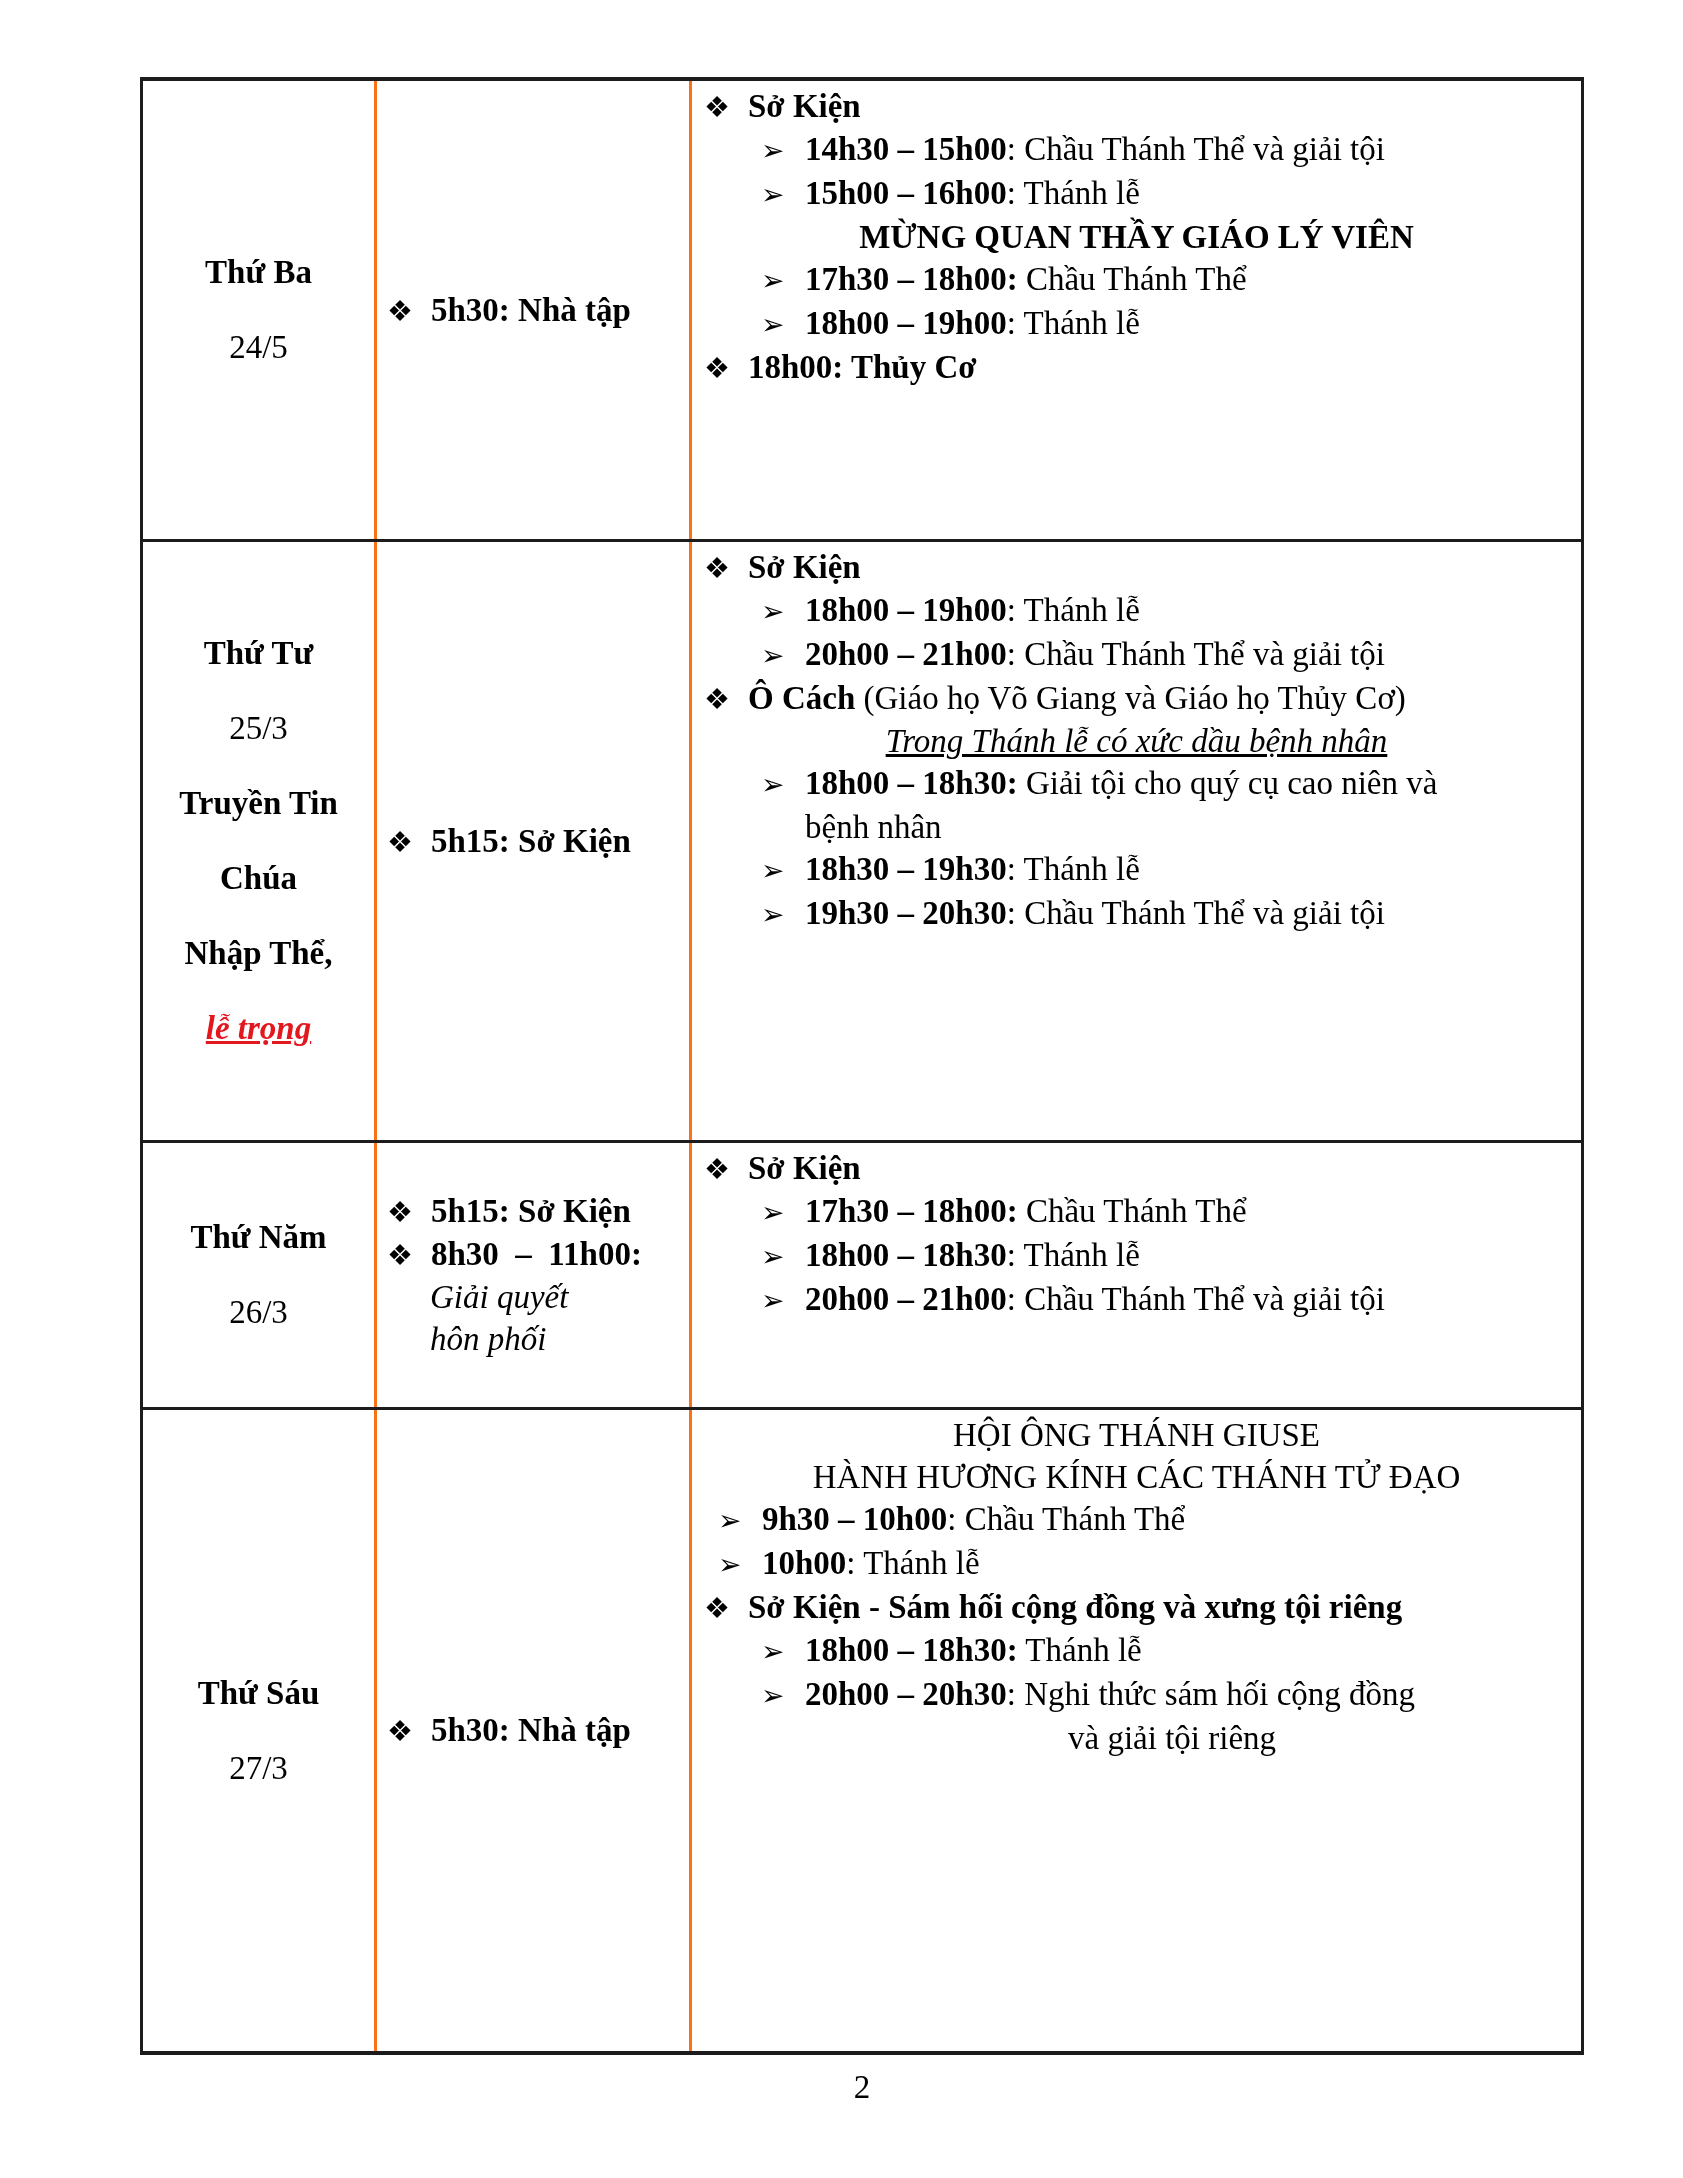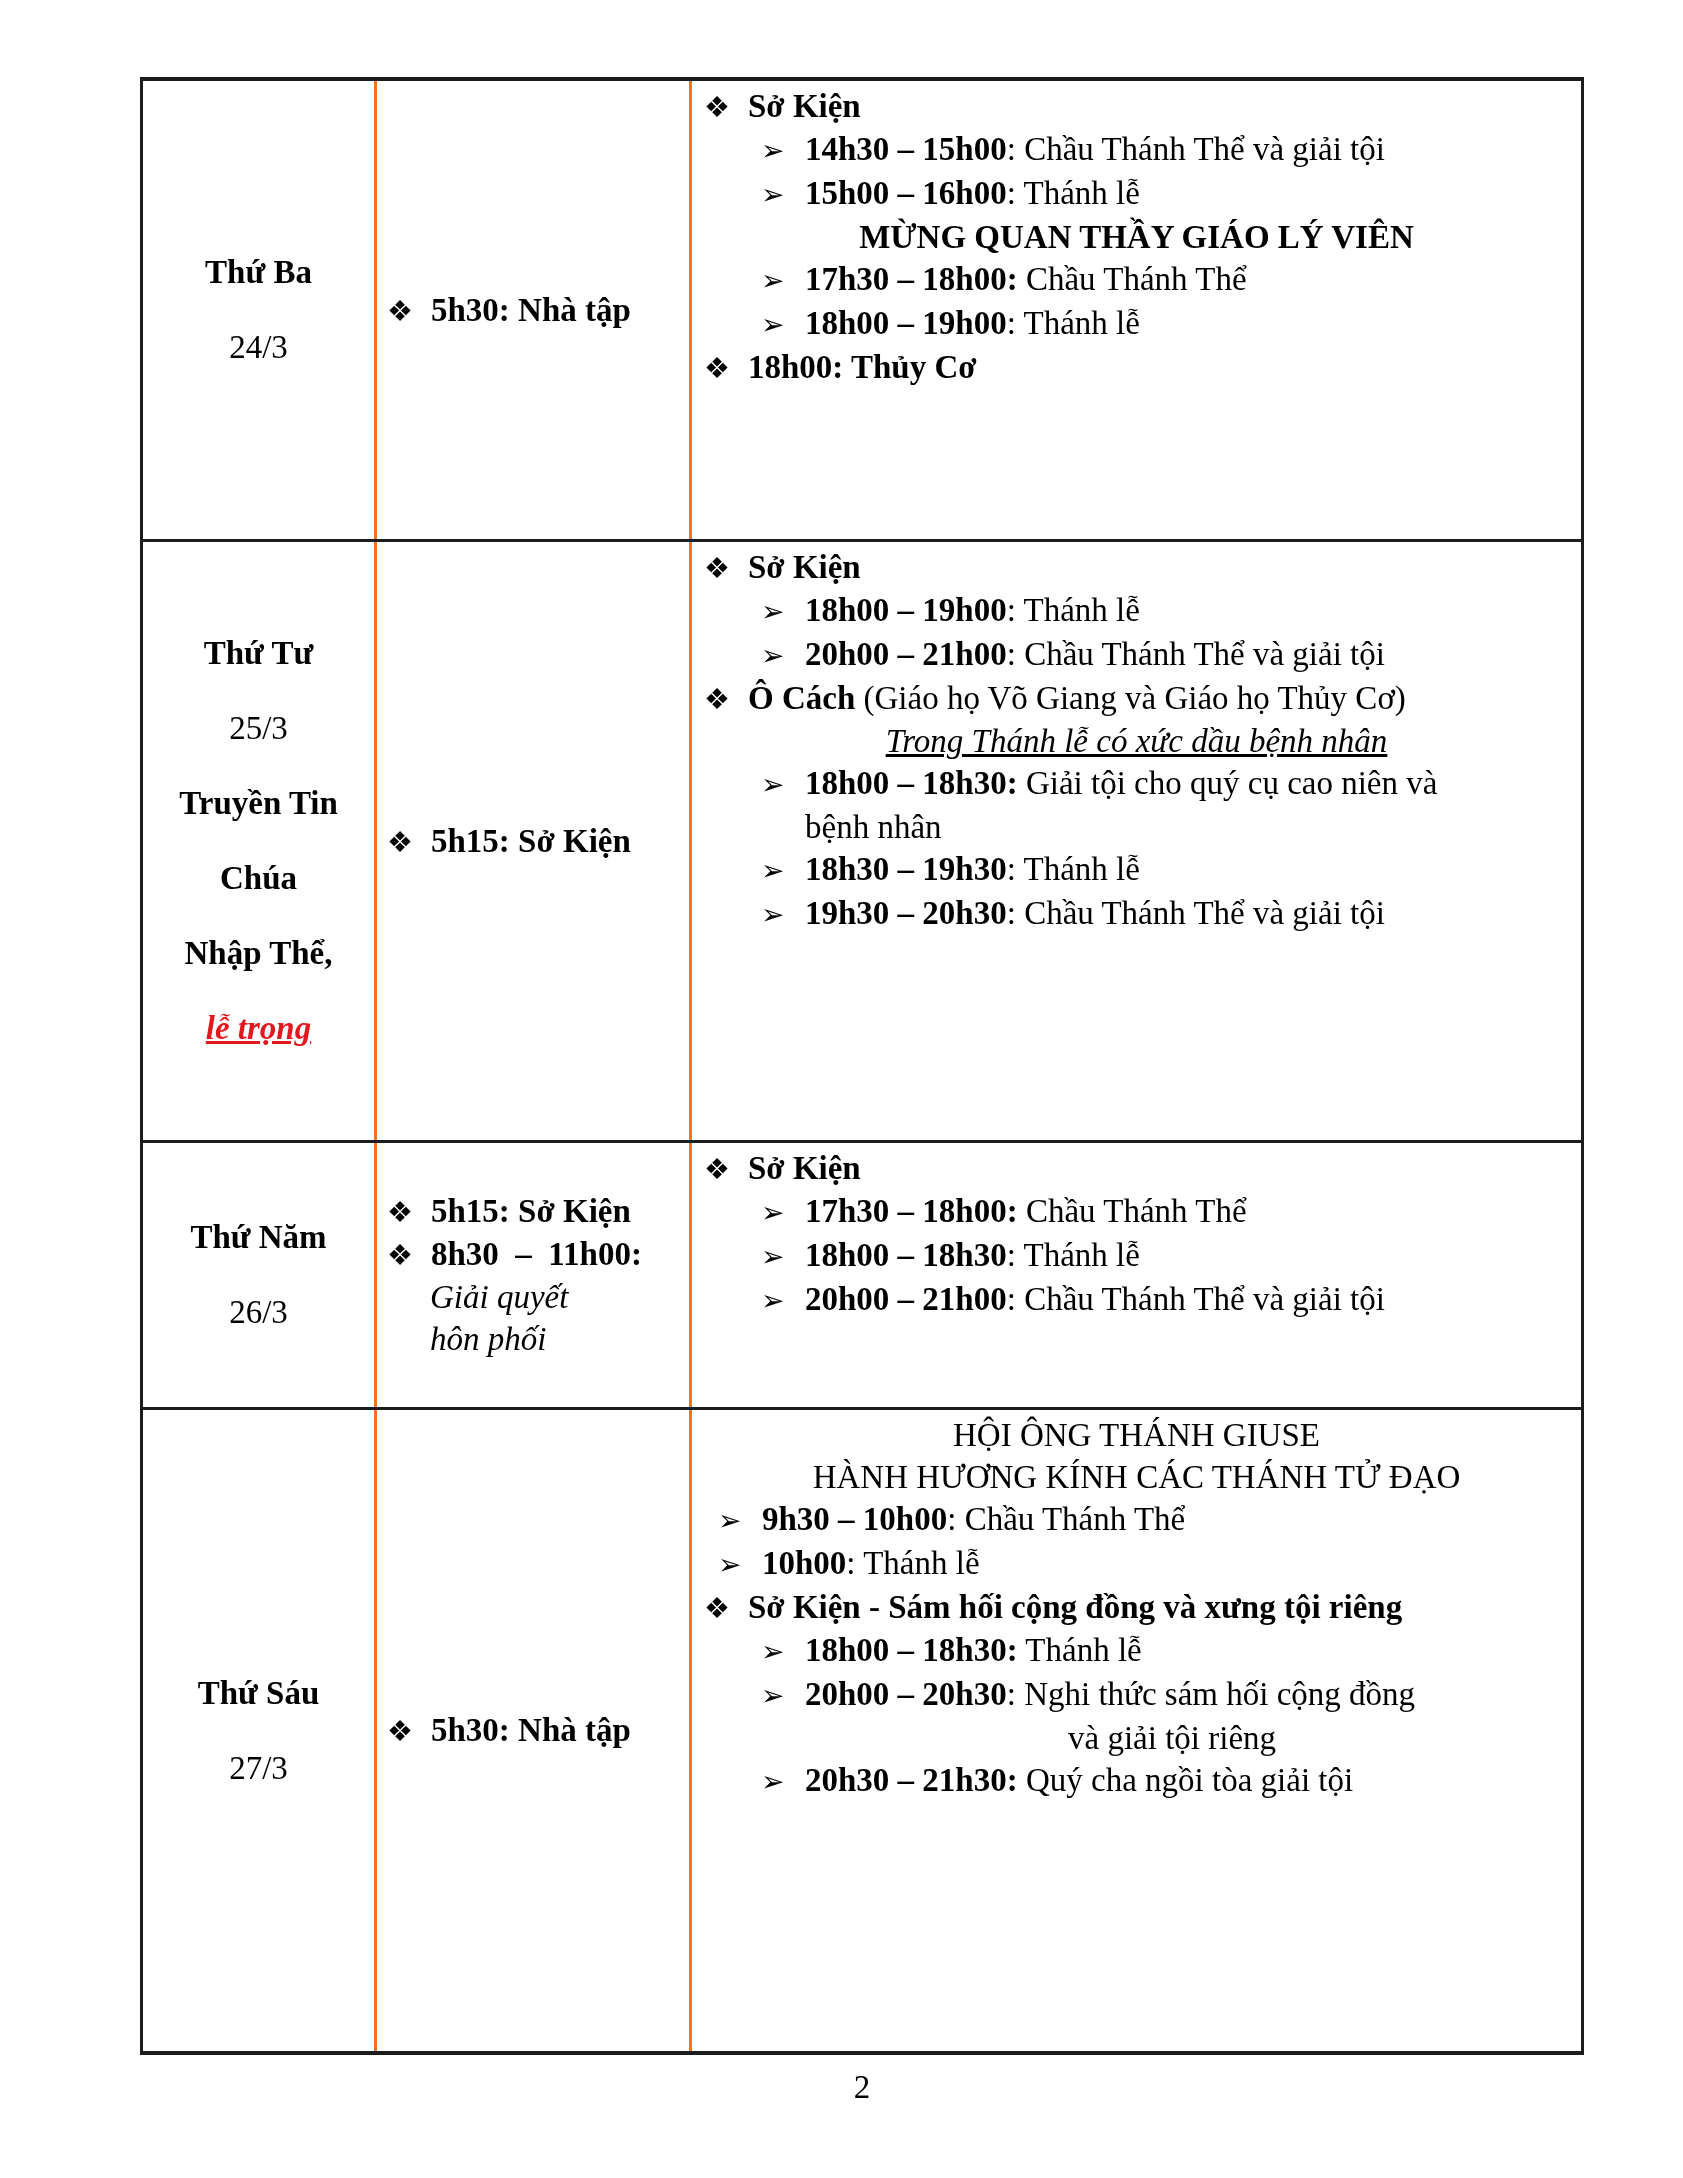--- a/index.html
+++ b/index.html
@@ -47,21 +47,21 @@
   }
 </style>
 </head>
 <body>
 
 <div class="page">
   <div class="schedule-table" id="tbl">
       <div class="trow" style="height: 461px;">
         <div class="cell c0 day-cell">
           <div class="dln"><span class="b ">Thứ Ba</span></div>
-          <div class="dln"><span>24/3</span></div>
+          <div class="dln"><span>24/5</span></div>
         </div>
         <div class="cell c1 morning-cell">
           <div class="ln s-m0"><span class="bullet diamond">❖</span><span class="b ">5h30: Nhà tập</span></div>
         </div>
         <div class="cell c2 events-cell">
           <div class="ln s-l0"><span class="bullet diamond">❖</span><span class="b ">Sở Kiện</span></div>
           <div class="ln s-l1"><span class="bullet arrow">➢</span><span class="b ">14h30 – 15h00</span><span>: Chầu Thánh Thể và giải tội</span></div>
           <div class="ln s-l1"><span class="bullet arrow">➢</span><span class="b ">15h00 – 16h00</span><span>: Thánh lễ</span></div>
           <div class="ln s-center"><span class="b ">MỪNG QUAN THẦY GIÁO LÝ VIÊN</span></div>
           <div class="ln s-l1"><span class="bullet arrow">➢</span><span class="b ">17h30 – 18h00:</span><span> Chầu Thánh Thể</span></div>
@@ -121,19 +121,18 @@
         </div>
         <div class="cell c2 events-cell">
           <div class="ln s-center"><span>HỘI ÔNG THÁNH GIUSE</span></div>
           <div class="ln s-center"><span>HÀNH HƯƠNG KÍNH CÁC THÁNH TỬ ĐẠO</span></div>
           <div class="ln s-l0b"><span class="bullet arrow">➢</span><span class="b ">9h30 – 10h00</span><span>: Chầu Thánh Thể</span></div>
           <div class="ln s-l0b"><span class="bullet arrow">➢</span><span class="b ">10h00</span><span>: Thánh lễ</span></div>
           <div class="ln s-l0"><span class="bullet diamond">❖</span><span class="b ">Sở Kiện - Sám hối cộng đồng và xưng tội riêng</span></div>
           <div class="ln s-l1"><span class="bullet arrow">➢</span><span class="b ">18h00 – 18h30:</span><span> Thánh lễ</span></div>
           <div class="ln s-l1"><span class="bullet arrow">➢</span><span class="b ">20h00 – 20h30</span><span>: Nghi thức sám hối cộng đồng</span></div>
           <div class="ln s-wrapc"><span>và giải tội riêng</span></div>
-          <div class="ln s-l1"><span class="bullet arrow">➢</span><span class="b ">20h30 – 21h30:</span><span> Quý cha ngồi tòa giải tội</span></div>
         </div>
       </div>
     </div>
   <div class="page-number">2</div>
 </div>
 
 
 </body></html>

